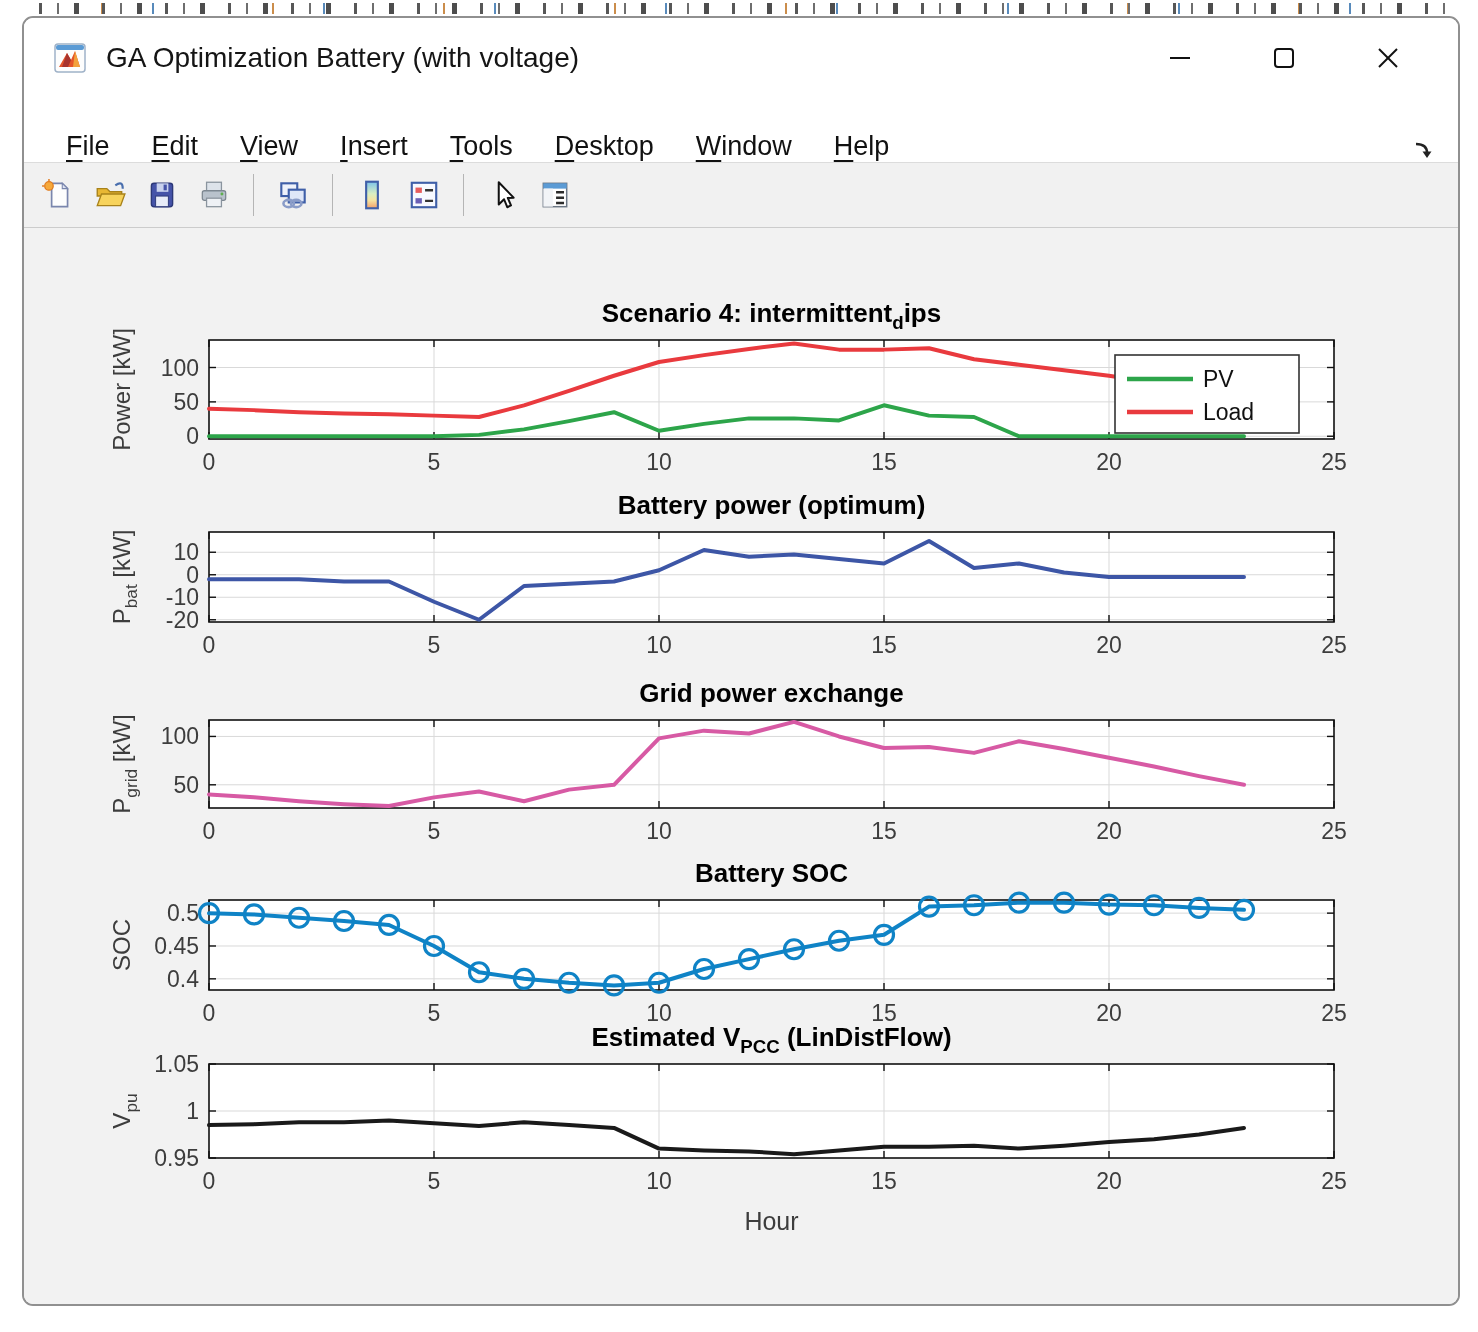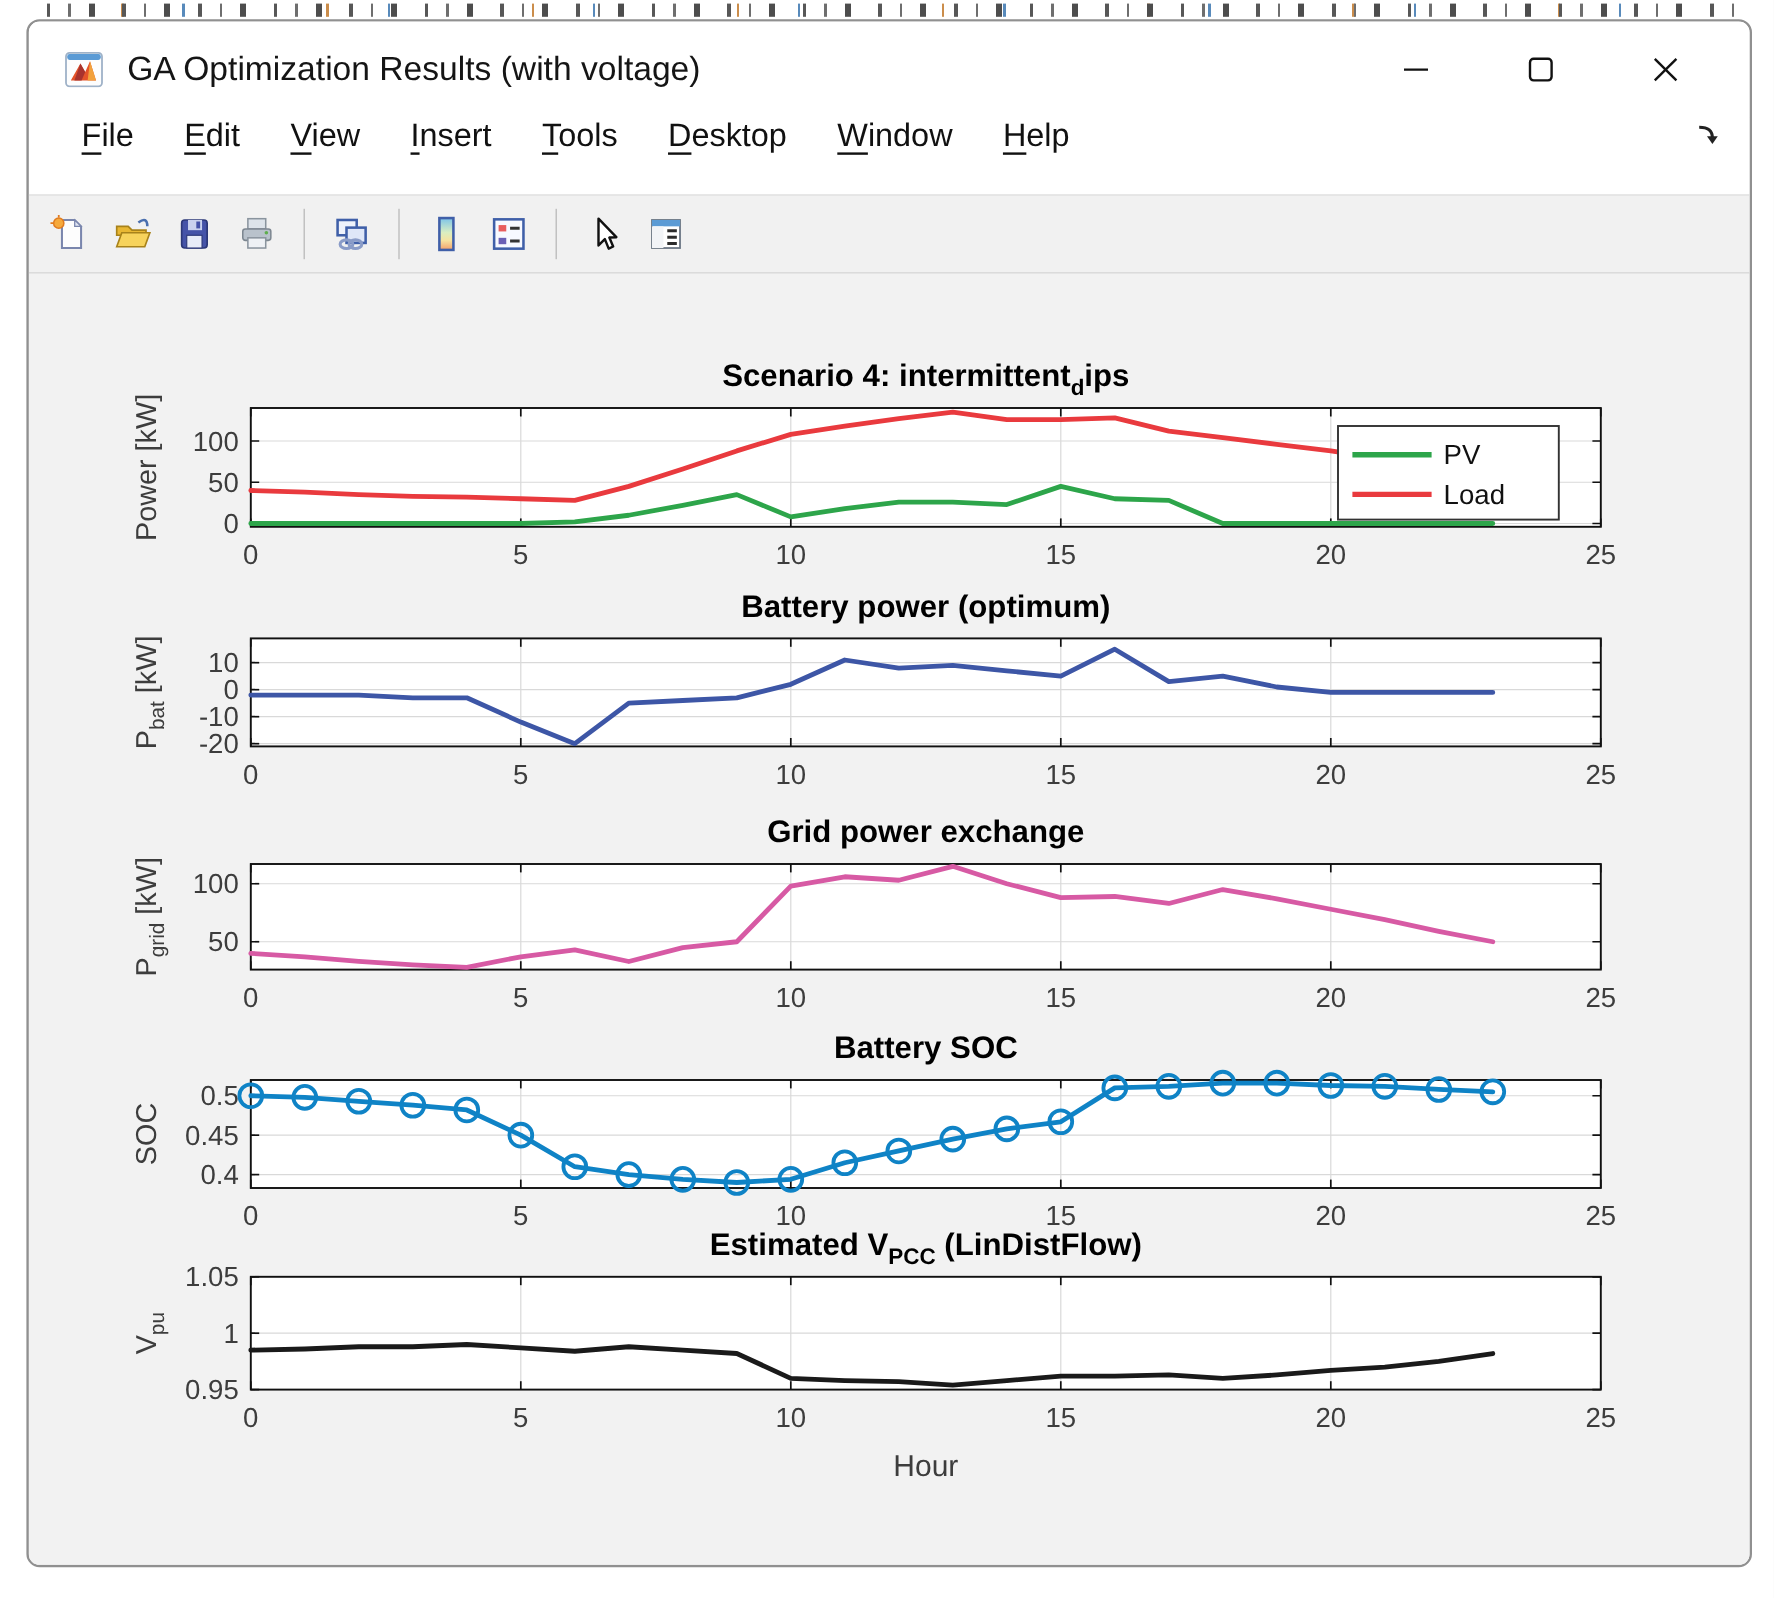--- a/index.html
+++ b/index.html
@@ -11,21 +11,21 @@
       repeating-linear-gradient(90deg,transparent 0 71px,#c27a2c 71px 73px,transparent 73px 122px,#3c76b0 122px 124px,transparent 124px 171px);}
   .window{position:absolute;left:22px;top:16px;width:1434px;height:1286px;background:#fff;
     border:2px solid #909090;border-radius:11px;overflow:hidden;}
   
   .titlebar{height:80px;display:flex;align-items:center;padding:0 18px 0 30px;background:#fff;}
   .app-icon{width:32px;height:30px;display:inline-flex;}
   .title-text{margin-left:20px;font-size:28px;color:#151515;}
   .win-controls{margin-left:auto;display:flex;align-items:center;}
   .win-btn{width:104px;height:54px;background:transparent;border:none;display:flex;align-items:center;justify-content:center;cursor:default;}
   
-  .menubar{height:64px;display:flex;align-items:flex-start;padding-left:28px;background:#fff;margin-left:16px;}
+  .menubar{height:64px;display:flex;align-items:flex-end;padding-left:42px;background:#fff;}
   #menu-items{display:flex;gap:42px;}
   .menu-item{font-size:27px;color:#111;}
   .menu-item .ul{text-decoration:underline;text-underline-offset:5px;}
   .dock-icon{margin-left:auto;margin-right:22px;display:inline-flex;}
   
   .toolbar{height:64px;background:#f1f1f1;border-top:1px solid #dcdcdc;border-bottom:1px solid #cccccc;
     display:flex;align-items:center;padding-left:12px;gap:8px;}
   .tb-btn{width:44px;height:48px;background:transparent;border:none;display:flex;align-items:center;justify-content:center;padding:0;}
   .tb-div{width:1px;height:42px;background:#b5b5b5;margin:0 9px;}
   
@@ -43,21 +43,21 @@
     <div class="titlebar">
       <span class="app-icon">
         <svg width="32" height="30" viewBox="0 0 32 30">
           <rect x="1" y="1" width="30" height="28" rx="3" fill="#fdfdfd" stroke="#9fb2c8" stroke-width="1.5"></rect>
           <rect x="2" y="2" width="28" height="5" rx="2" fill="#5b9bd5"></rect>
           <path d="M5 24 L13 10 L17 17 L21 8 L26 24 Z" fill="#e4542a"></path>
           <path d="M13 10 L17 17 L14 24 L8 24 Z" fill="#a8332e"></path>
           <path d="M21 8 L26 24 L19 24 Z" fill="#f2a13c"></path>
         </svg>
       </span>
-      <span class="title-text">GA Optimization Results (with voltage)</span>
+      <span class="title-text">GA Optimization Battery (with voltage)</span>
       <div class="win-controls">
         <button class="win-btn">
           <svg width="28" height="28" viewBox="0 0 28 28">
               <line x1="4" y1="14" x2="24" y2="14" stroke="#111" stroke-width="2"></line>
             </svg>
         </button>
         <button class="win-btn">
           <svg width="28" height="28" viewBox="0 0 28 28">
               <rect x="5" y="5" width="18" height="18" rx="3" fill="none" stroke="#111" stroke-width="2"></rect>
             </svg>

